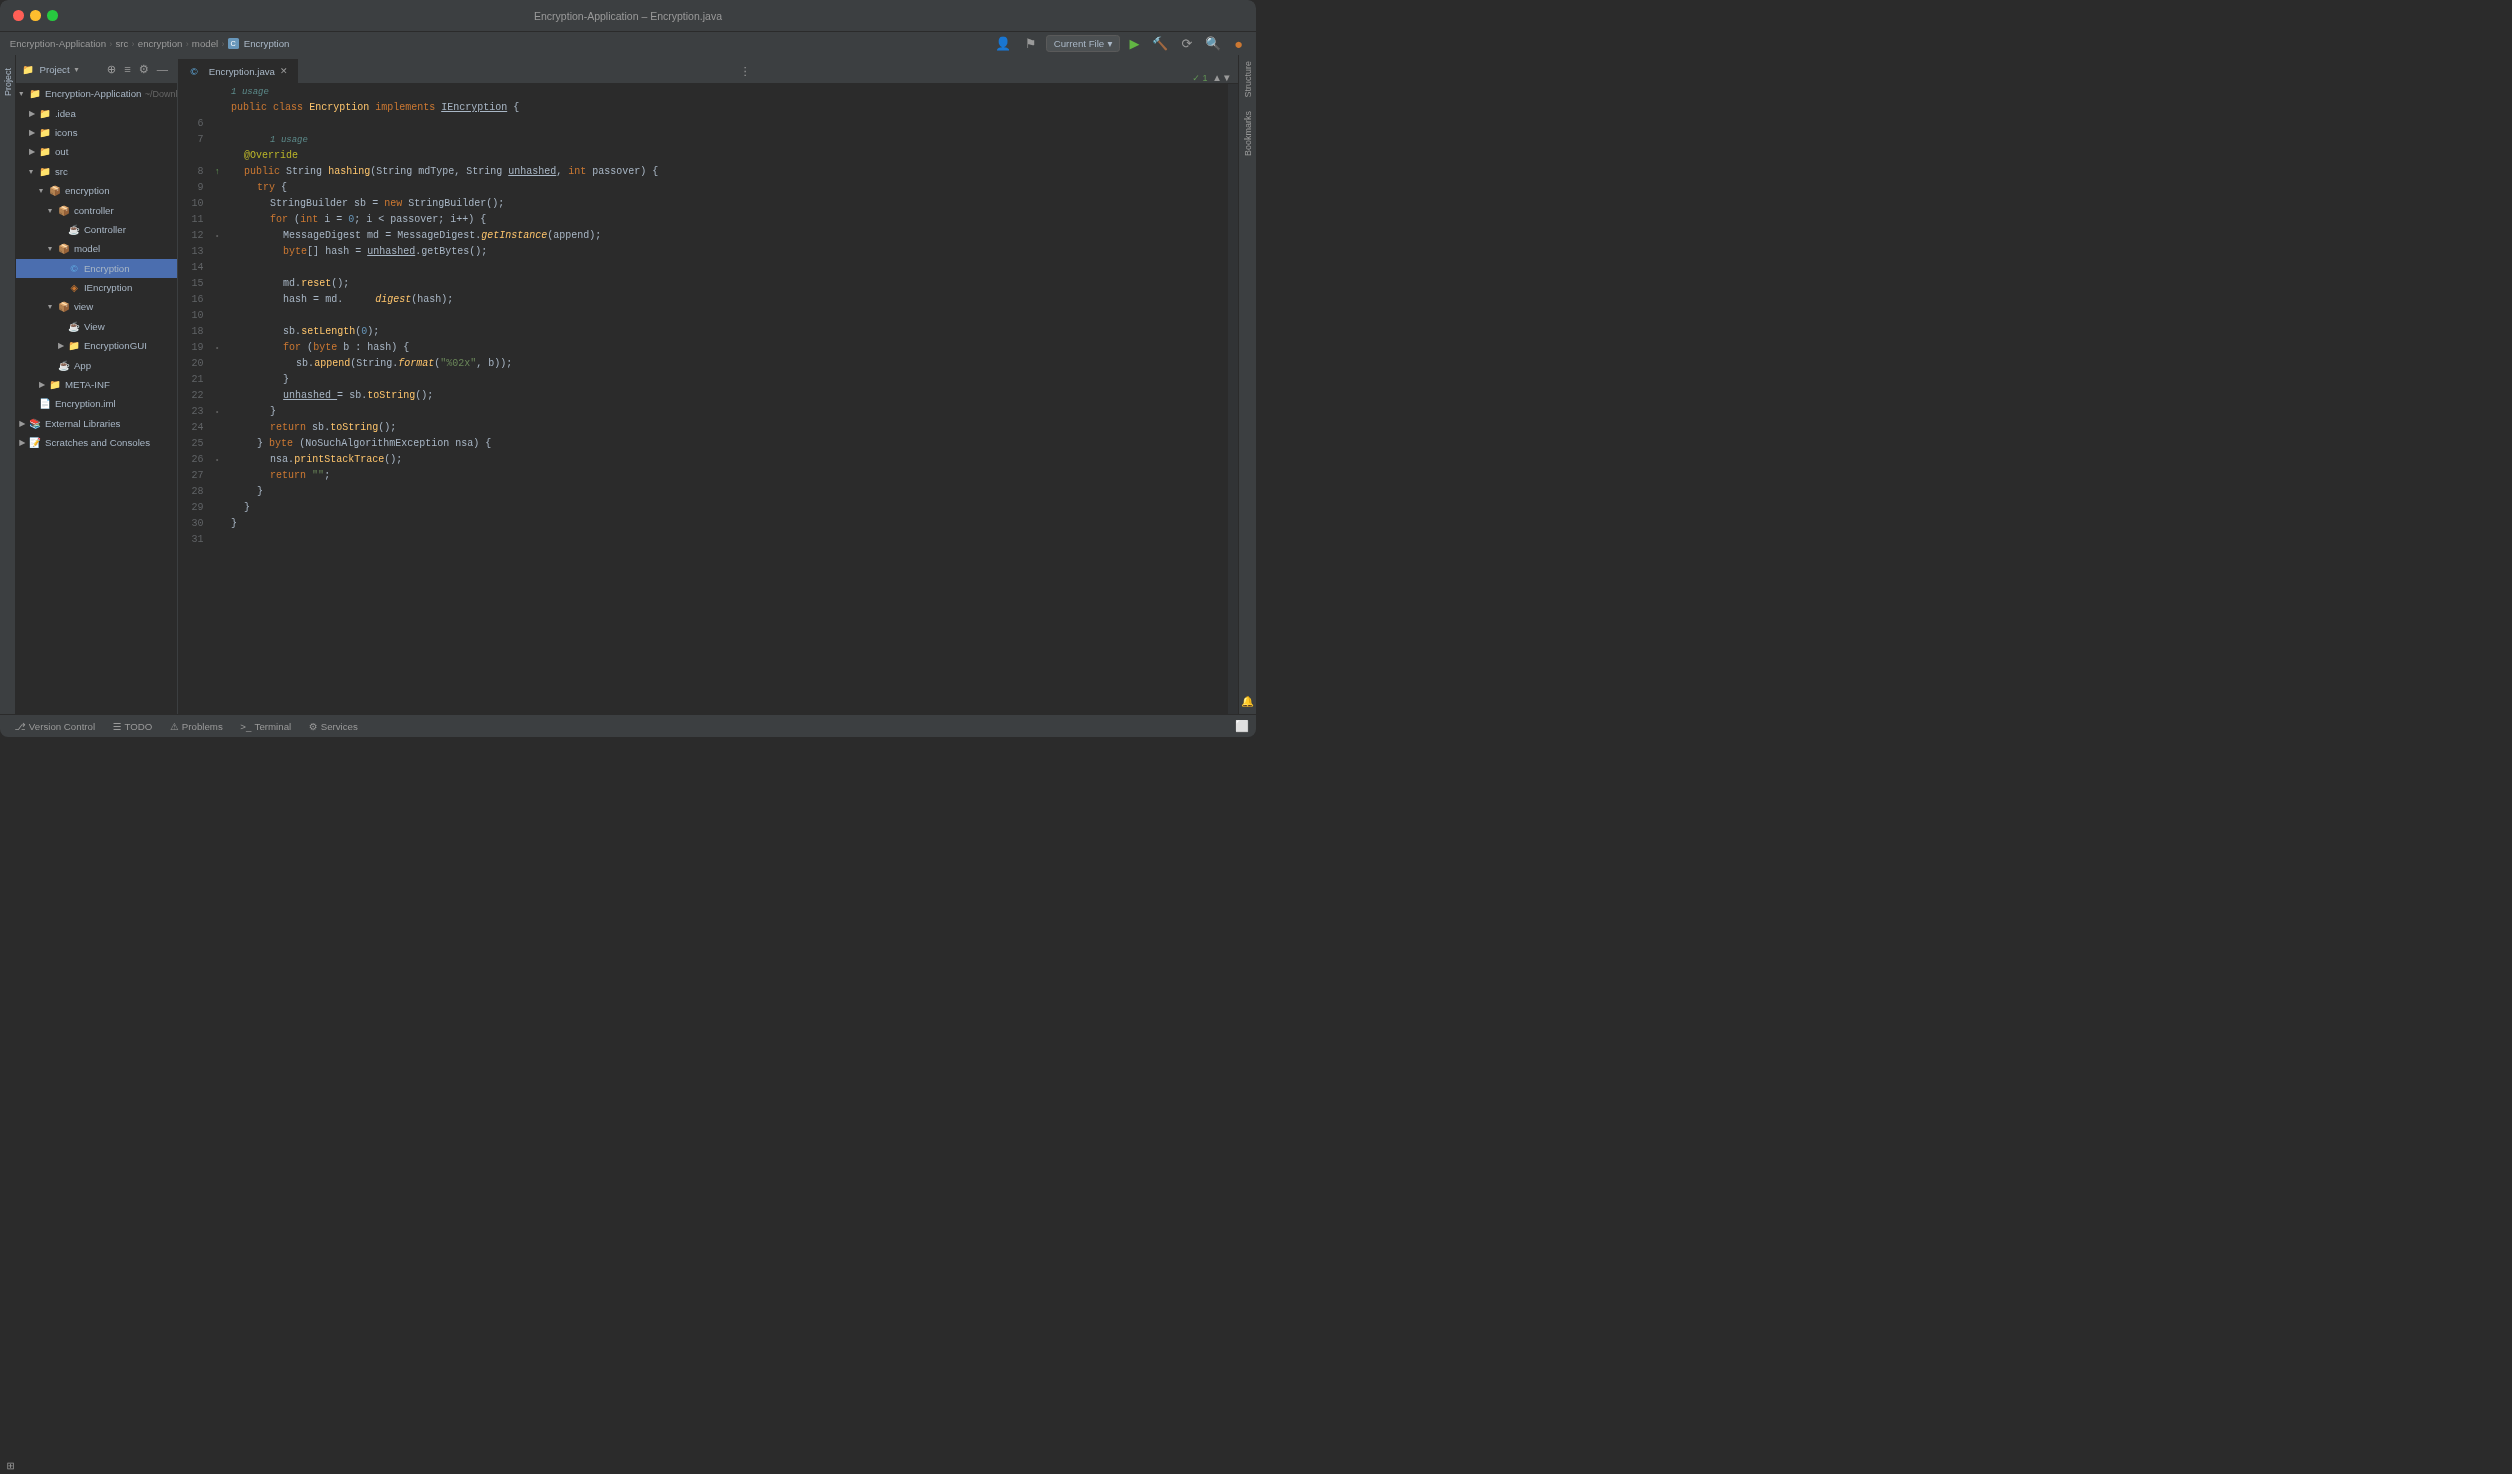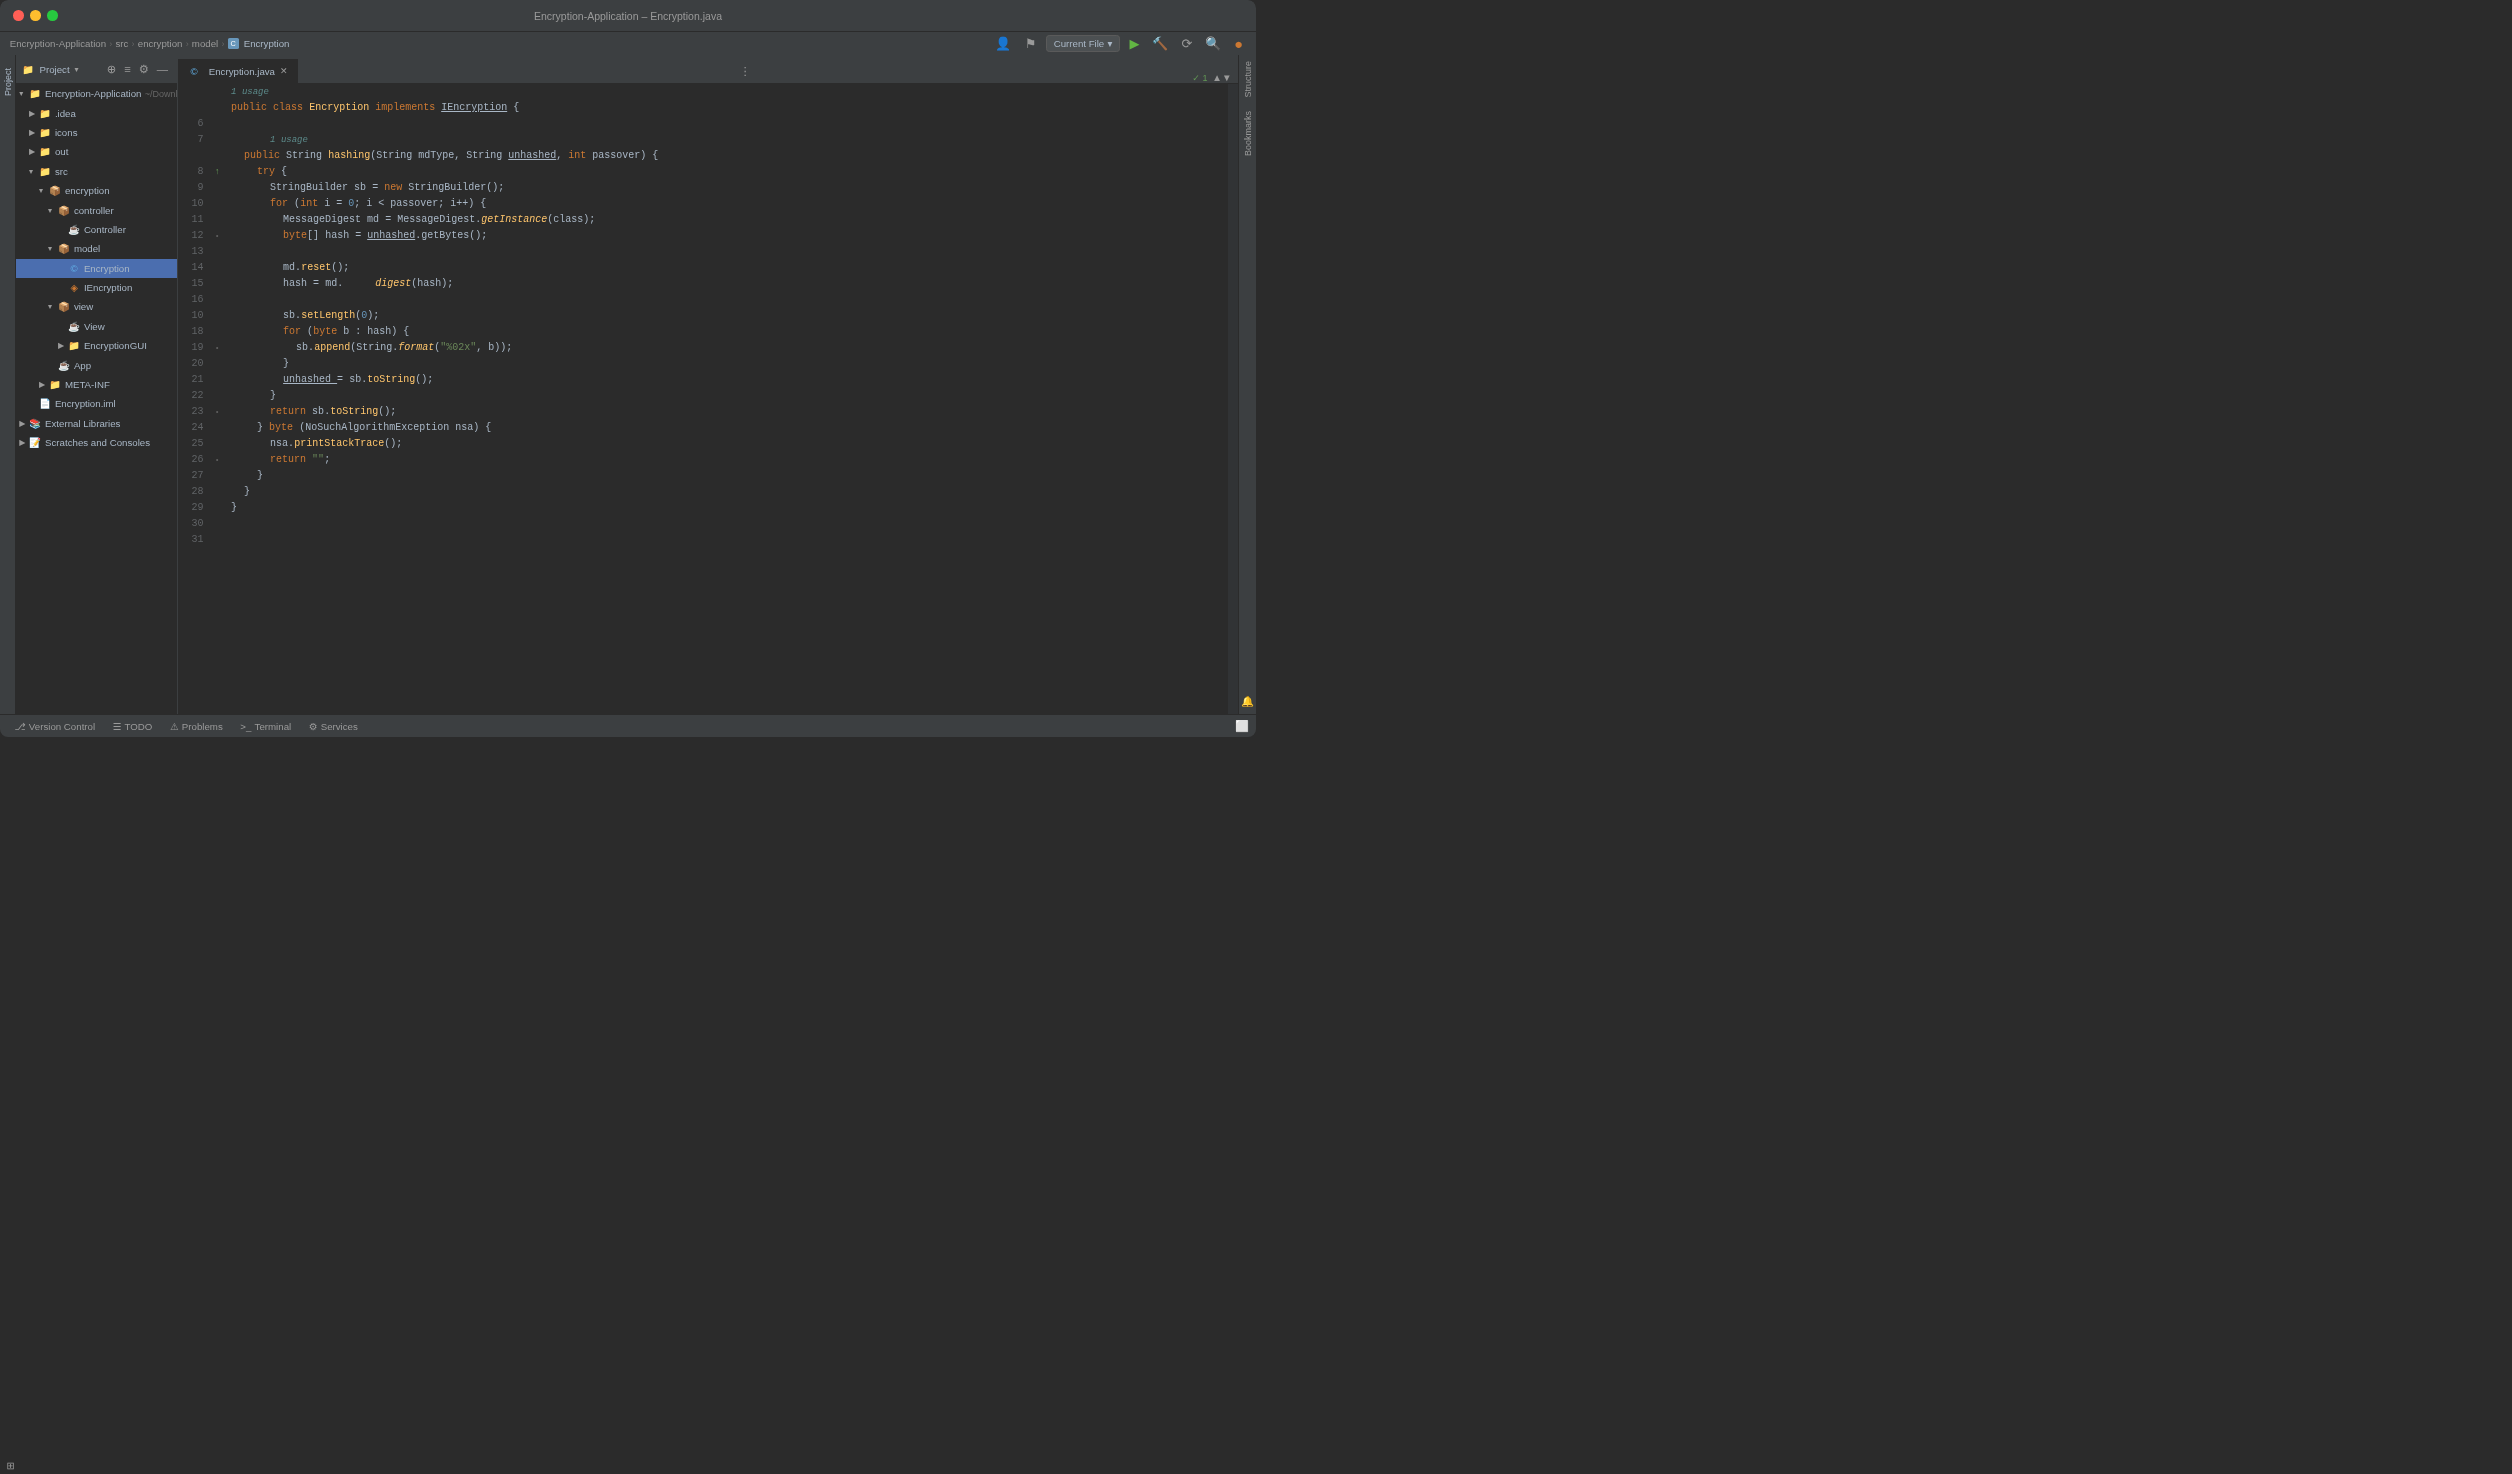--- a/index.html
+++ b/index.html
@@ -654,20 +654,24 @@
             <span style="color: #ffc66d;">Encryption </span>
             <span class="kw">implements </span>
             <span style="color: #a9b7c6; text-decoration: underline;">IEncryption</span>
             <span> {</span>
           </div>
 
           <div class="code-line">&nbsp;</div>
 
           <div class="usage-hint" style="padding-left: 0; color: #5c8a8a; font-size: 9px; height: 16px; display: flex; align-items: center; margin-left: 39px;">1 usage</div>
 
+          <div class="code-line">
+            <span style="padding-left: 13px;"></span>
+            <span class="ann">@Override</span>
+          </div>
 
           <div class="code-line">
             <span style="padding-left: 13px;"></span>
             <span class="kw">public </span>
             <span>String </span>
             <span class="fn">hashing</span>
             <span>(</span>
             <span>String </span>
             <span>mdType</span>
             <span>, </span>
@@ -713,21 +717,21 @@
           </div>
 
           <div class="code-line">
             <span style="padding-left: 52px;"></span>
             <span>MessageDigest </span>
             <span>md </span>
             <span>= </span>
             <span>MessageDigest</span>
             <span>.</span>
             <span style="font-style: italic;" class="fn">getInstance</span>
-            <span>(class);</span>
+            <span>(append);</span>
           </div>
 
           <div class="code-line">
             <span style="padding-left: 52px;"></span>
             <span class="kw">byte</span>
             <span>[] </span>
             <span>hash </span>
             <span>= </span>
             <span style="text-decoration: underline;">unhashed</span>
             <span>.getBytes();</span>

